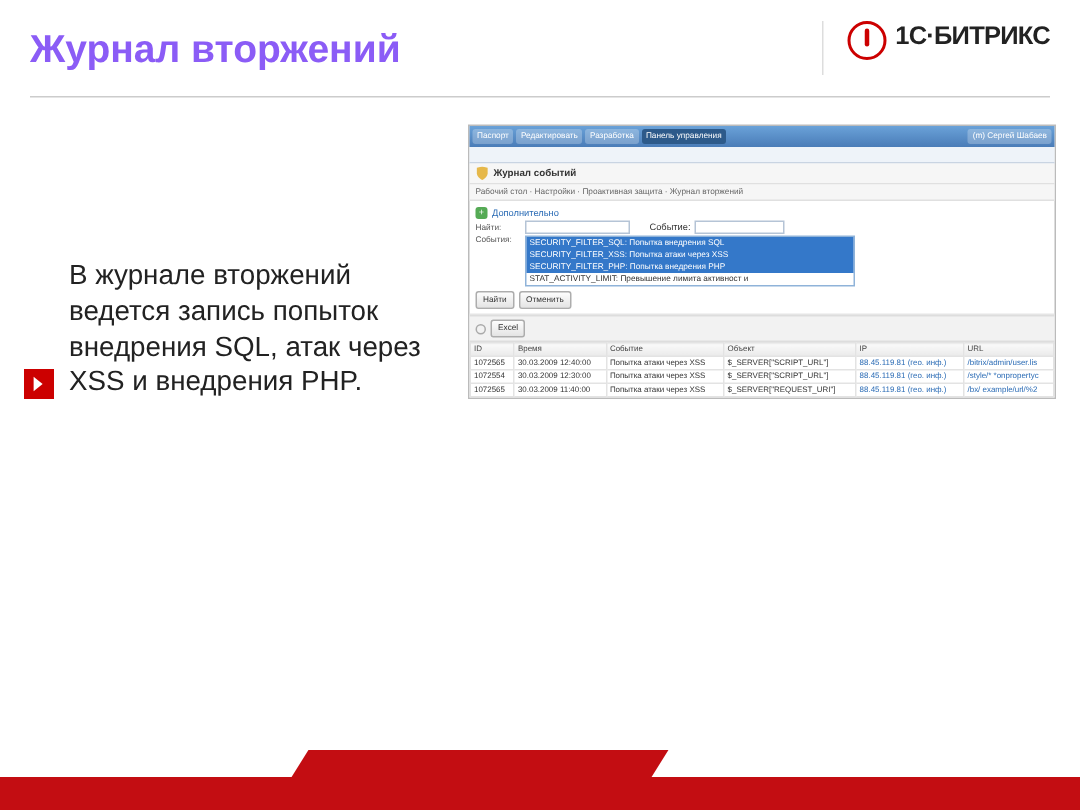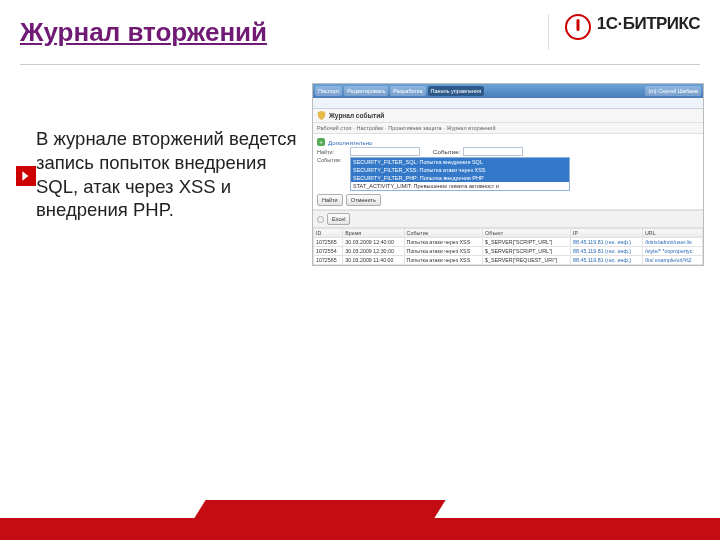--- a/index.html
+++ b/index.html
@@ -1,25 +1,25 @@
 <!DOCTYPE html>
 <html><head>
 <meta charset="utf-8">
 <style>
   * { box-sizing: border-box; margin: 0; padding: 0; }
   body { width: 720px; height: 540px; font-family: Arial, sans-serif; background: #fff; position: relative; overflow: hidden; }
   .header { display: flex; align-items: center; padding: 14px 20px 6px; }
-  .title { font-size: 26px; font-weight: bold; color: #701a75; flex: 1; text-decoration: underline; }
+  .title { font-size: 26px; font-weight: bold; color: #8b5cf6; flex: 1; }
   .logo { display: flex; gap: 6px; border-left: 1px solid #ddd; padding-left: 16px; height: 36px; }
   .logo-mark { width: 26px; height: 26px; border-radius: 50%; border: 2px solid #c00; position: relative; }
   .logo-mark::after { content:""; position:absolute; left:50%; top:15%; width:3px; height:55%; background:#c00; transform:translateX(-50%); border-radius:2px; }
   .logo-text { font-size: 17px; font-weight: bold; color: #222; letter-spacing: -0.5px; }
   .hr { border: none; border-top: 1px solid #ccc; margin: 8px 20px 18px; }
   .main { display: flex; padding: 0 16px; gap: 10px; }
-  .left { width: 286px; display: flex; align-items: center; }
+  .left { width: 286px; display: flex; align-items: flex-end; gap: 10px; }
   .bullet { width: 20px; height: 20px; background: #c00; display: flex; align-items: center; justify-content: center; flex-shrink: 0; margin-top: 3px; }
   .bullet svg { width: 12px; height: 12px; fill: #fff; }
   .body-text { font-size: 18.5px; line-height: 1.28; color: #222; }
   .shot { flex: 1; border: 1px solid #bbb; font-size: 6.2px; color: #333; background: #fff; }
   .toolbar { background: linear-gradient(#6aa2d8,#4a7cb8); height: 14px; display: flex; gap: 2px; padding: 1px 2px; align-items: center; }
   .tb-btn { background: rgba(255,255,255,.25); border-radius: 2px; padding: 0 3px; color: #fff; font-size: 5.5px; line-height: 10px; }
   .tb-btn.active { background: #2d5a8a; }
   .sub { background: #eef3f9; padding: 2px 4px; font-size: 5.8px; color: #225; border-bottom: 1px solid #c9d4e2; }
   .crumb { padding: 2px 4px; font-size: 5.5px; color: #666; border-bottom: 1px solid #e0e0e0; background:#f6f6f6; display:flex; align-items:center; gap:3px; }
   .crumb .jtitle { font-weight: bold; color: #333; font-size: 6.5px; }

